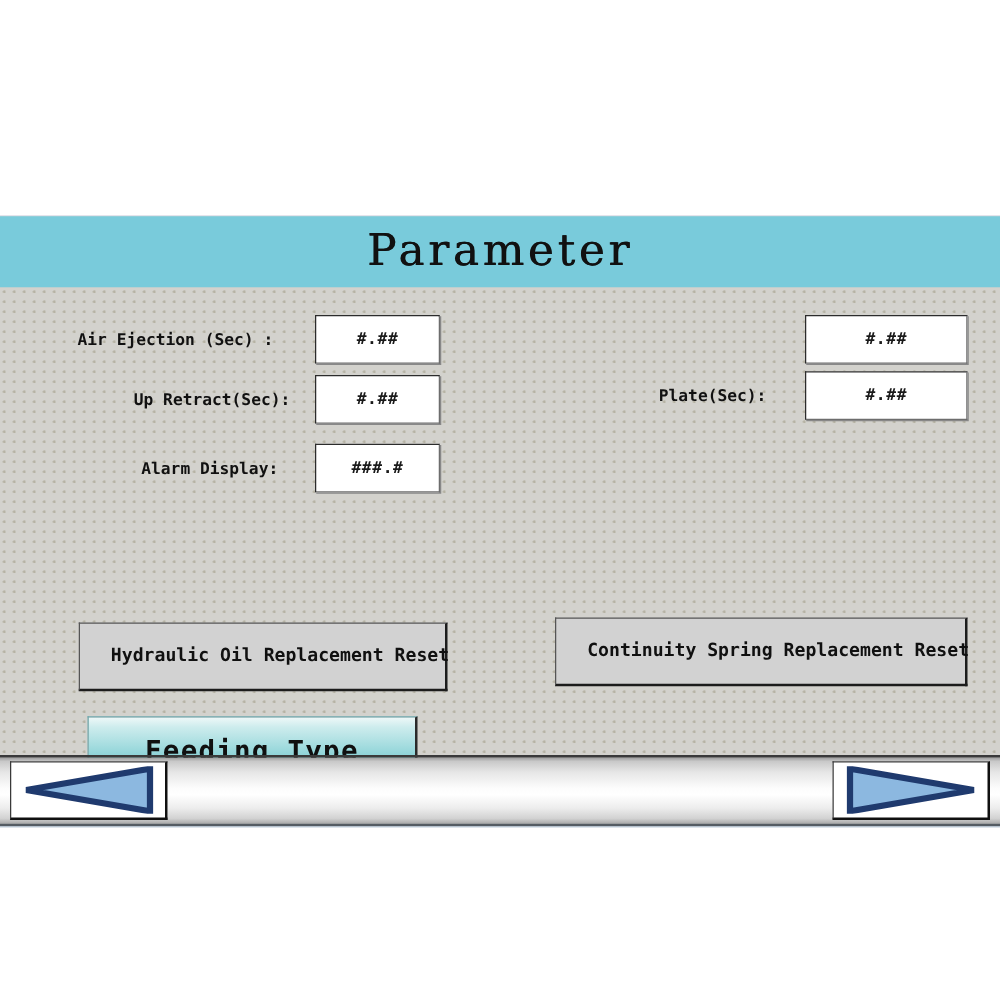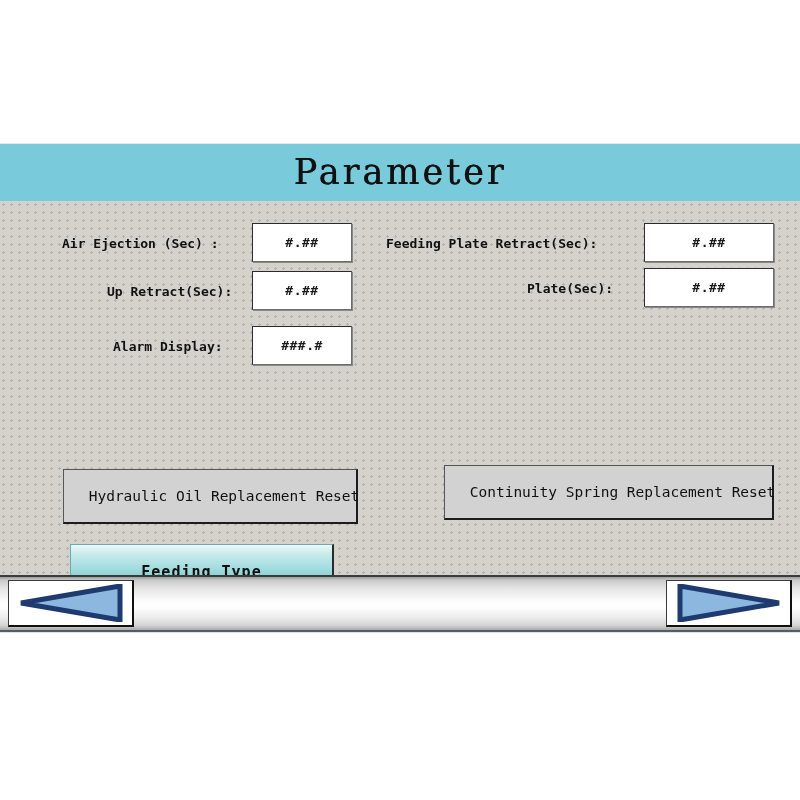--- a/index.html
+++ b/index.html
@@ -10,20 +10,21 @@
     background: #ffffff;
     font-family: "Liberation Serif", serif;
     overflow: hidden;
   }
 
   #screen {
     position: relative;
     width: 800px;
     height: 764px;
     background: #ffffff;
+    margin-top: 29px;
   }
 
   
   .hmi-panel {
     position: absolute;
     left: 0;
     top: 143px;
     width: 800px;
     height: 490px;
     box-sizing: border-box;
@@ -108,21 +109,21 @@
     border-right: 2px solid #1c1c1c;
     border-bottom: 2px solid #1c1c1c;
     display: flex;
     align-items: center;
     justify-content: center;
     cursor: pointer;
   }
   .reset-btn .btn-text {
     font-family: "DejaVu Sans Mono", "Liberation Mono", monospace;
     font-size: 14.5px;
-    font-weight: 400;
+    font-weight: 700;
     color: #101010;
     white-space: nowrap;
     line-height: 1;
     padding-left: 28px;
   }
 
   
   .grad-btn {
     position: absolute;
     box-sizing: border-box;
@@ -136,21 +137,21 @@
     border: 1px solid #6fa8ad;
     border-right: 2px solid #2a2a2a;
     border-bottom: 2px solid #2a2a2a;
     display: flex;
     align-items: center;
     justify-content: center;
     cursor: pointer;
   }
   .grad-btn .btn-text {
     font-family: "DejaVu Sans Mono", "Liberation Mono", monospace;
-    font-size: 15px;
+    font-size: 22px;
     font-weight: 700;
     color: #101010;
     letter-spacing: 1px;
     line-height: 1;
   }
 
   
   .nav-bar {
     position: relative;
     width: 100%;
@@ -199,21 +200,20 @@
       <div class="title-text">Parameter</div>
     </div>
 
     <div class="body-area">
 
       <div class="hmi-label" style="left:62px; top:36px;">Air Ejection (Sec) :</div>
       <div class="value-box" style="left:252px; top:22px; width:100px; height:39px;">
         <span class="value-text">#.##</span>
       </div>
 
-      <div class="hmi-label" style="left:386px; top:36px;">Feeding Plate Retract(Sec):</div>
       <div class="value-box" style="left:644px; top:22px; width:130px; height:39px;">
         <span class="value-text">#.##</span>
       </div>
 
       <div class="hmi-label" style="left:107px; top:84px;">Up Retract(Sec):</div>
       <div class="value-box" style="left:252px; top:70px; width:100px; height:39px;">
         <span class="value-text">#.##</span>
       </div>
 
       <div class="hmi-label" style="left:527px; top:81px;">Plate(Sec):</div>

